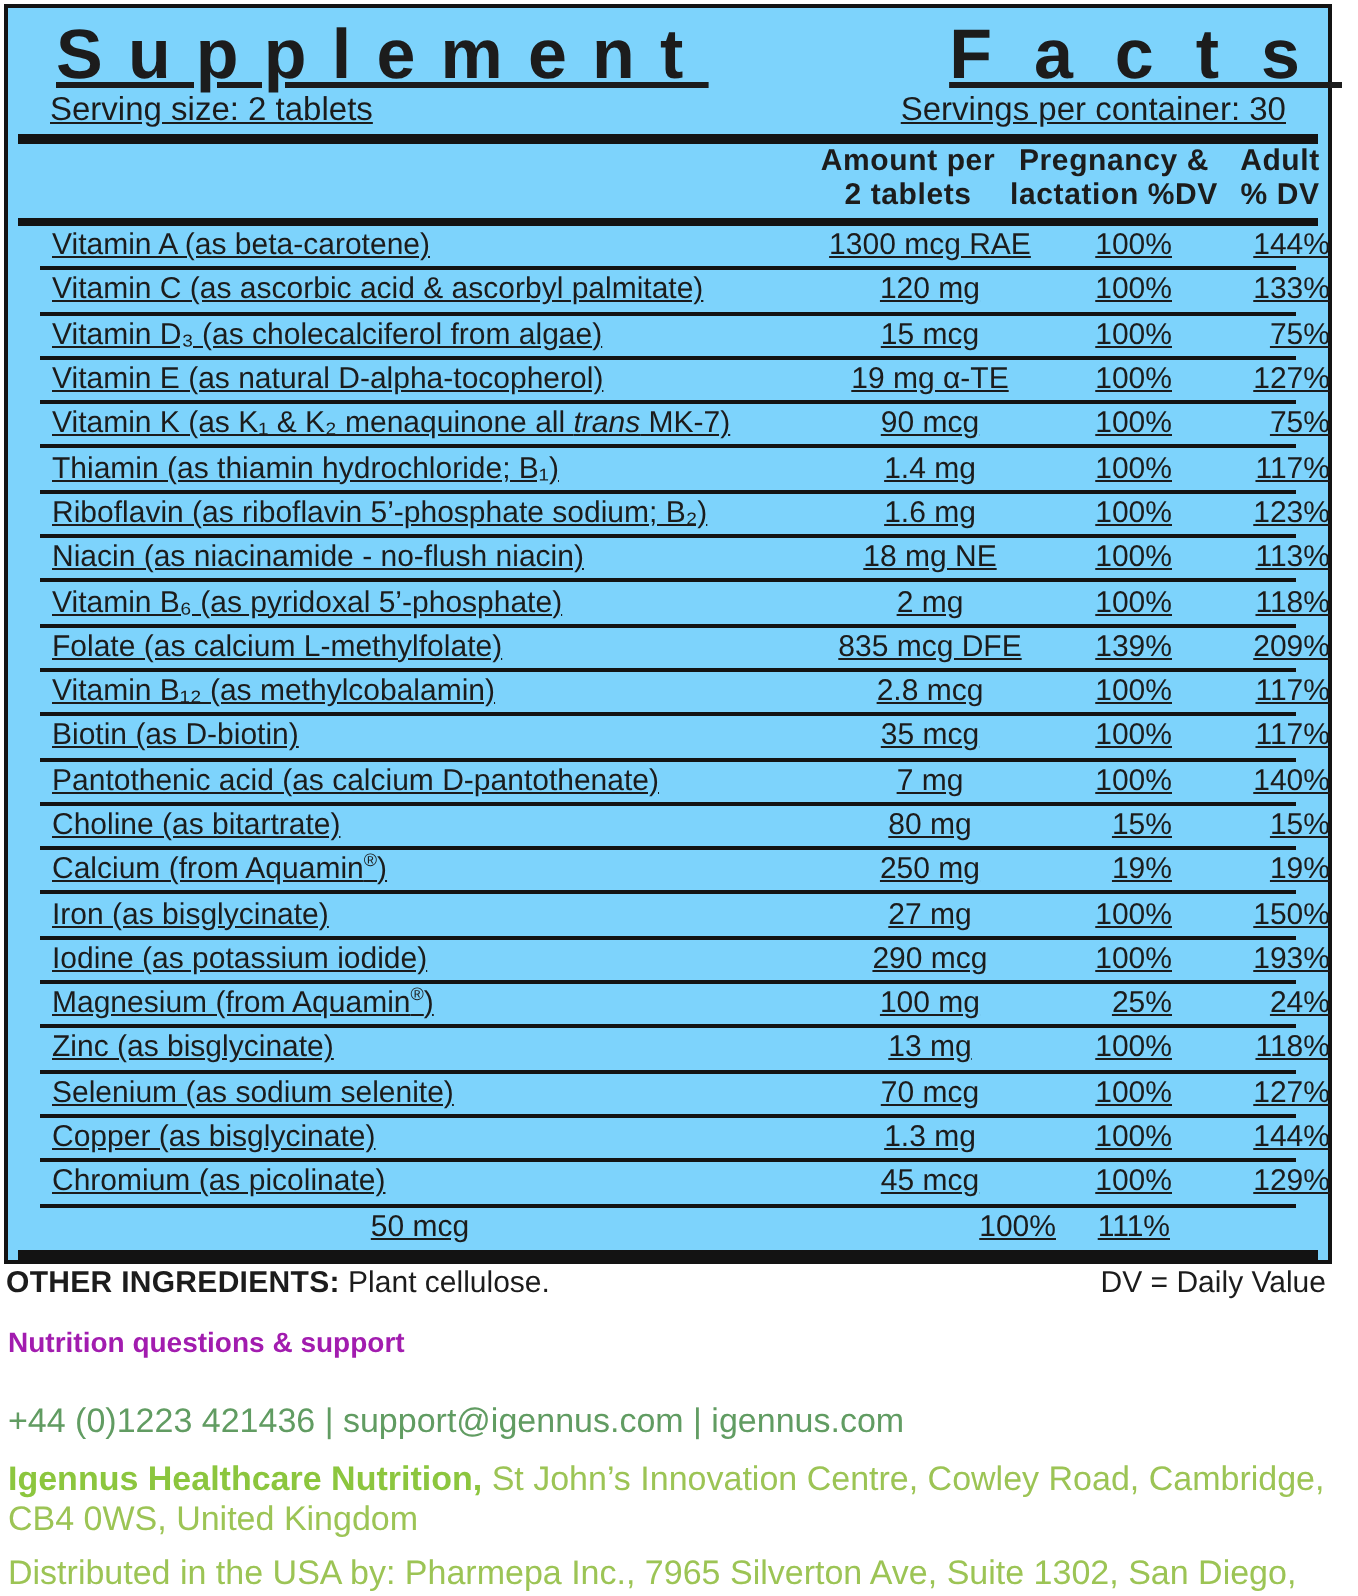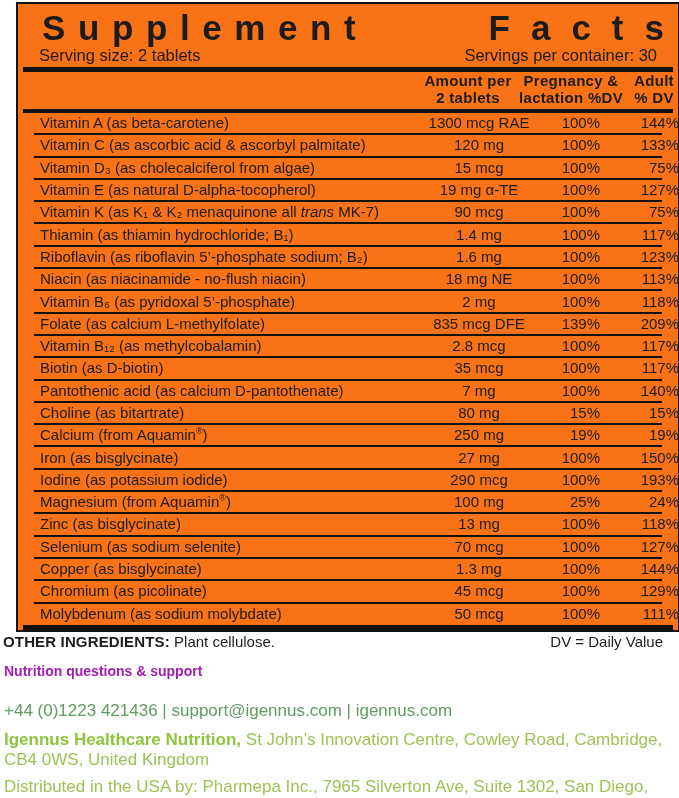--- a/index.html
+++ b/index.html
@@ -3,22 +3,22 @@
 <meta charset="utf-8">
 <style>
   html,body{margin:0;padding:0;}
   body{
     width:679px;height:798px;background:#ffffff;
     font-family:"Liberation Sans","DejaVu Sans",sans-serif;
     color:#1c1c1c;position:relative;overflow:hidden;
     -webkit-font-smoothing:antialiased;
   }
   .facts-box{
-    position:absolute;left:16px;top:2px;width:664px;box-sizing:border-box;
-    border:2px solid #131313;background:#f97316;
+    position:absolute;left:2px;top:2px;width:664px;box-sizing:border-box;
+    border:2px solid #131313;background:#7dd3fc;text-decoration:underline;
   }
   .title-row{
     display:flex;justify-content:space-between;align-items:flex-end;
     height:38px;padding:3px 14px 0 24px;
     font-weight:700;font-size:35px;line-height:34px;
   }
   .tw-left{letter-spacing:.36em;}
   .tw-right{letter-spacing:.60em;margin-right:-.60em;}
   .serving-row{
     display:flex;justify-content:space-between;
@@ -214,21 +214,20 @@
         <div class="c-preg">100%</div>
         <div class="c-adult">144%</div>
       </div>
       <div class="row">
         <div class="c-name">Chromium (as picolinate)</div>
         <div class="c-amt">45 mcg</div>
         <div class="c-preg">100%</div>
         <div class="c-adult">129%</div>
       </div>
       <div class="row">
-        <div class="c-name">Molybdenum (as sodium molybdate)</div>
         <div class="c-amt">50 mcg</div>
         <div class="c-preg">100%</div>
         <div class="c-adult">111%</div>
       </div>
     </div>
   <div class="bar b5"></div>
 </div>
 
 <div class="footnote-row">
   <div>

